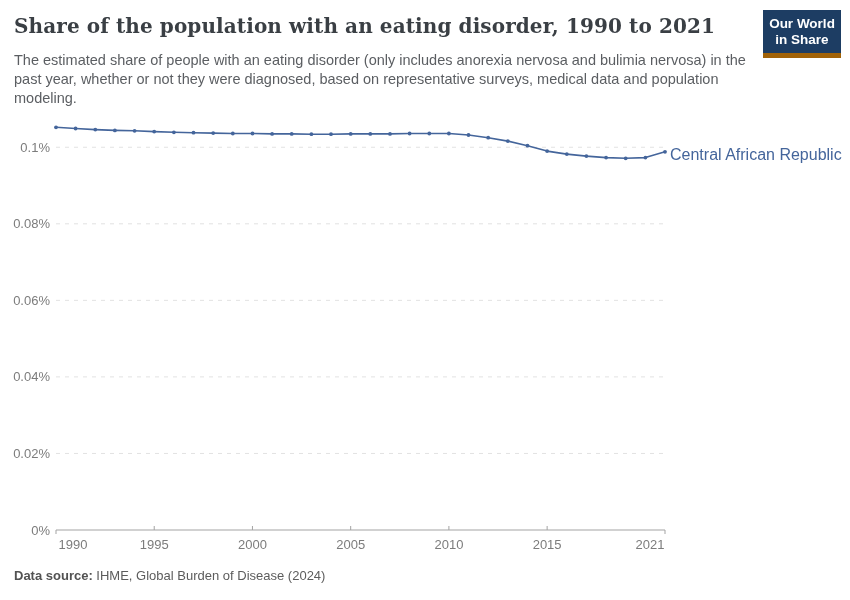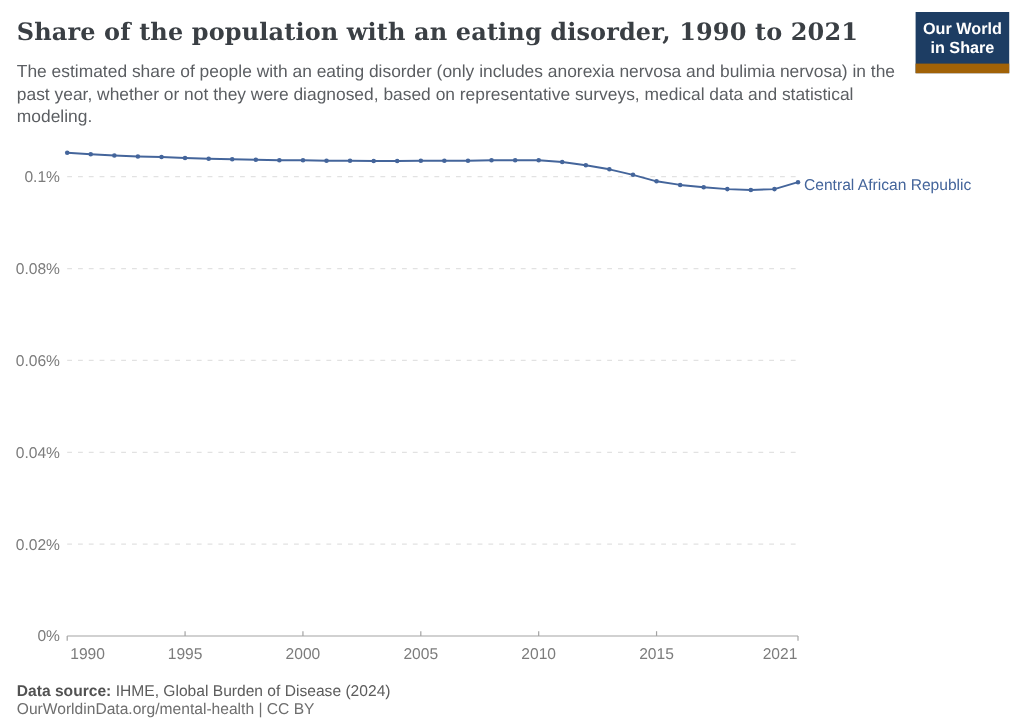--- a/index.html
+++ b/index.html
@@ -8,52 +8,52 @@
     font-family:"Liberation Sans",sans-serif;overflow:hidden;
   }
   .title{
     position:absolute;left:14px;top:14px;width:730px;
     font-family:"DejaVu Serif","Liberation Serif",serif;
     font-size:20px;font-weight:700;color:#3a3f44;letter-spacing:.1px;
   }
   .logo{
     position:absolute;top:10px;left:763px;width:78px;
     background:#1d3d63;color:#ffffff;text-align:center;
-    padding:6px 0 5px 0;border-bottom:8px solid #a16207;
+    padding:6px 0 5px 0;border-bottom:5px solid #a16207;
     font-size:13.5px;font-weight:700;line-height:16px;
   }
   .subtitle{
     position:absolute;left:14px;top:51px;width:742px;
     font-size:14.5px;line-height:19px;color:#5b5e62;
   }
   #chart-wrap{position:absolute;left:0;top:0;width:850px;height:600px;}
   svg{position:absolute;left:0;top:0;}
   .series-label{
     position:absolute;left:670px;top:146px;
-    font-size:13px;color:#44659b;white-space:nowrap;cursor:pointer;
+    font-size:16px;color:#44659b;white-space:nowrap;cursor:pointer;
   }
   .footer{
     position:absolute;left:14px;top:568px;width:822px;
     display:flex;justify-content:space-between;
-    font-size:13px;color:#5c5c5c;flex-direction:column;
+    font-size:13px;color:#5c5c5c;
   }
   .footer b{font-weight:700;color:#525252;}
   .footer .link{color:#6e6e6e;}
 </style>
 </head>
 <body>
 
 <div class="title">Share of the population with an eating disorder, 1990 to 2021</div>
 
 <div class="logo">
   <div>Our World</div>
   <div>in Share</div>
 </div>
 
-<div class="subtitle">The estimated share of people with an eating disorder (only includes anorexia nervosa and bulimia nervosa) in the past year, whether or not they were diagnosed, based on representative surveys, medical data and statistical modeling.</div>
+<div class="subtitle">The estimated share of people with an eating disorder (only includes anorexia nervosa and bulimia nervosa) in the past year, whether or not they were diagnosed, based on representative surveys, medical data and population modeling.</div>
 
 <div id="chart-wrap">
   <svg id="chart" width="850" height="560">
       <text x="50" y="534.5" text-anchor="end" font-size="13" fill="#7c7c7c">0%</text>
       <line x1="56" y1="453.45" x2="663" y2="453.45" stroke="#e2e2e2" stroke-width="1" stroke-dasharray="4 5"></line>
       <text x="50" y="457.95" text-anchor="end" font-size="13" fill="#7c7c7c">0.02%</text>
       <line x1="56" y1="376.9" x2="663" y2="376.9" stroke="#e2e2e2" stroke-width="1" stroke-dasharray="4 5"></line>
       <text x="50" y="381.4" text-anchor="end" font-size="13" fill="#7c7c7c">0.04%</text>
       <line x1="56" y1="300.35" x2="663" y2="300.35" stroke="#e2e2e2" stroke-width="1" stroke-dasharray="4 5"></line>
       <text x="50" y="304.85" text-anchor="end" font-size="13" fill="#7c7c7c">0.06%</text>
@@ -110,14 +110,13 @@
       <circle cx="645.4" cy="157.6" r="1.9" fill="#44659b"></circle>
       <circle cx="665.0" cy="151.8" r="1.9" fill="#44659b"></circle>
     </svg>
   <div class="series-label">Central African Republic</div>
 </div>
 
 <div class="footer">
   <div>
     <b>Data source:</b><span> IHME, Global Burden of Disease (2024)</span>
   </div>
-  <div class="link">OurWorldinData.org/mental-health | CC BY</div>
 </div>
 
 </body></html>

